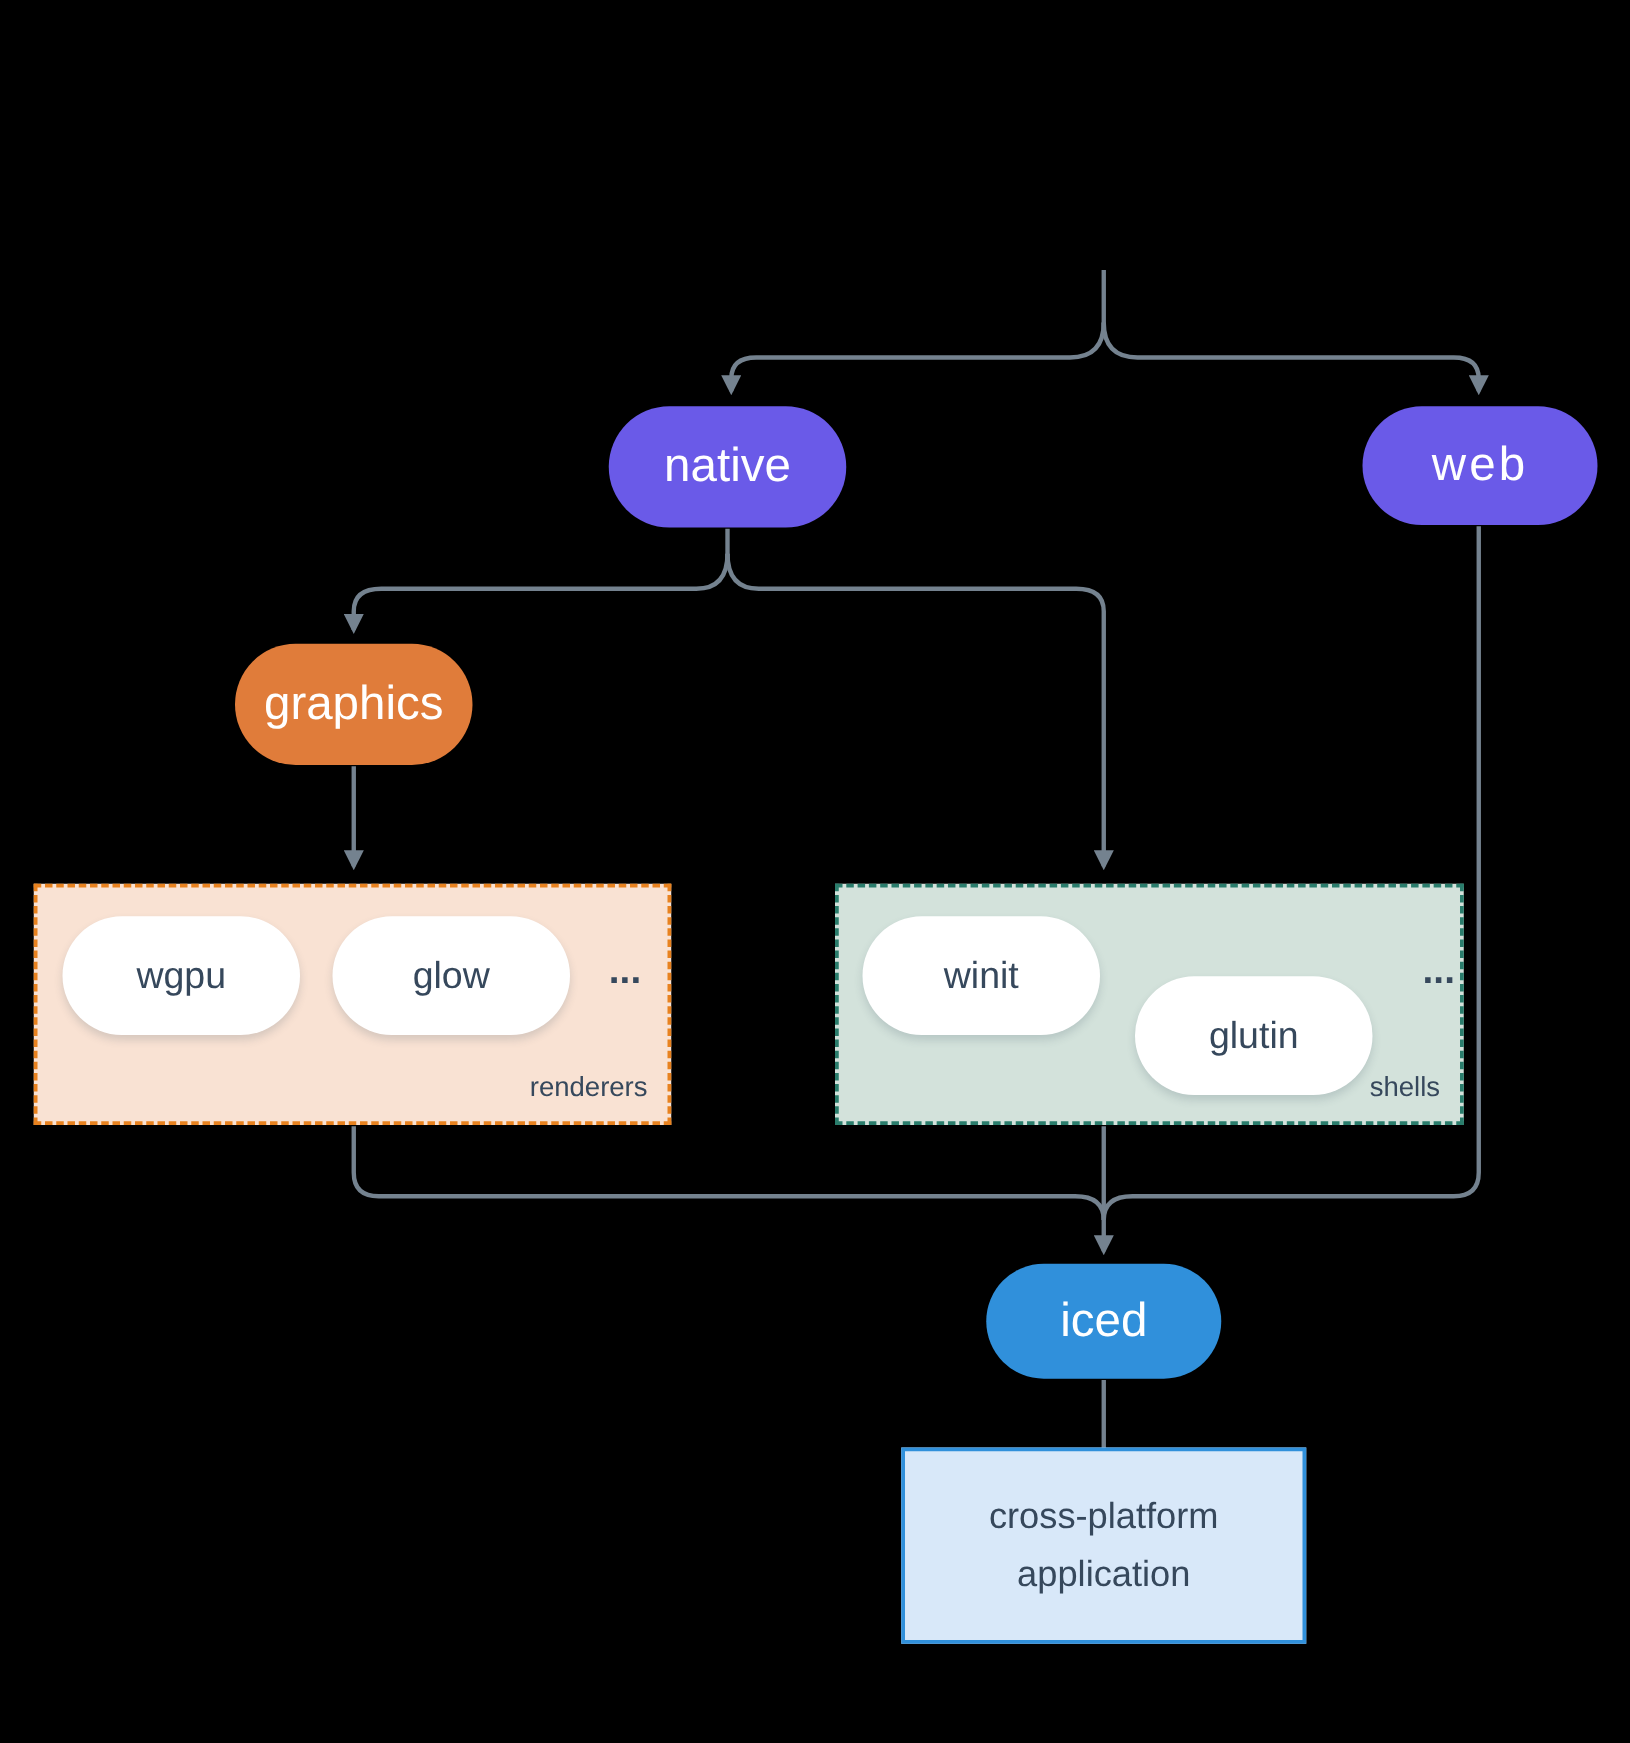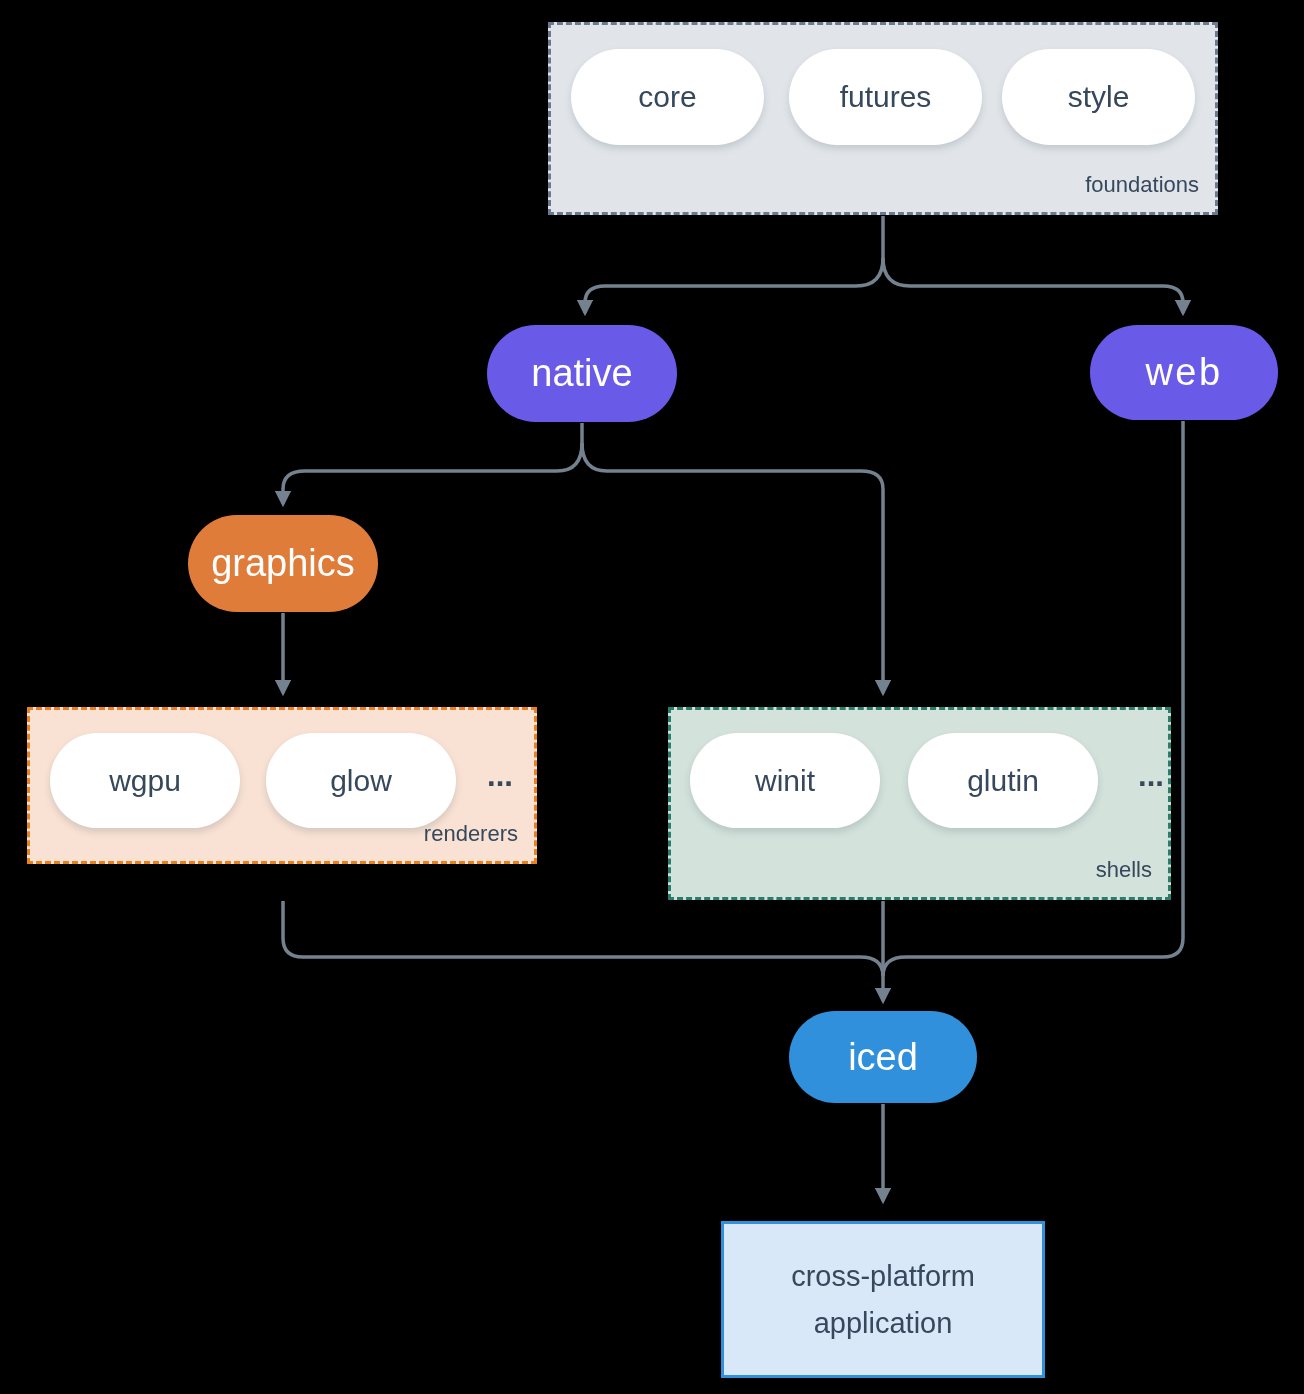--- a/index.html
+++ b/index.html
@@ -8,60 +8,60 @@
     width:1304px;height:1394px;
     background:#000;
     font-family:"Liberation Sans","DejaVu Sans",sans-serif;
     overflow:hidden;
   }
   .connectors{position:absolute;left:0;top:0;width:1304px;height:1394px;}
 
   
   .group{position:absolute;border:3px dashed;box-sizing:border-box;}
   #g-foundations{left:548px;top:22px;width:670px;height:193px;background:#e1e5e9;border-color:#6b7a8f;}
-  #g-renderers{left:27px;top:707px;width:510px;height:157px;background:#f9e2d3;border-color:#e8821f;}
+  #g-renderers{left:27px;top:707px;width:510px;height:193px;background:#f9e2d3;border-color:#e8821f;}
   #g-shells{left:668px;top:707px;width:503px;height:193px;background:#d3e2db;border-color:#2a7d6c;}
   .group-label{
     position:absolute;right:16px;bottom:14px;
     font-size:22px;color:#36485c;
   }
 
   
   .pill{
     position:absolute;background:#ffffff;border-radius:48px;
     display:flex;align-items:center;justify-content:center;
     font-size:30px;color:#36485c;
     box-shadow:0 4px 7px rgba(55,75,95,0.18);
   }
   #g-foundations .pill{top:24px;width:193px;height:96px;}
   #p-core{left:20px;}  #p-futures{left:238px;}  #p-style{left:451px;}
   #g-renderers .pill, #g-shells .pill{top:23px;width:190px;height:95px;}
   #p-wgpu{left:20px;}  #p-glow{left:236px;}
-  #p-winit{left:19px;} #p-glutin{left:237px;}
+  #p-winit{left:19px;} #p-glutin{left:237px;margin-top:48px;}
   .ellipsis{
     position:absolute;top:48px;font-size:31px;font-weight:700;color:#36485c;
     width:44px;text-align:center;
   }
   #g-renderers .ellipsis{left:448px;}
   #g-shells .ellipsis{left:458px;}
 
   
   .node{
     position:absolute;border-radius:49px;
     display:flex;align-items:center;justify-content:center;
     font-size:38px;color:#ffffff;
   }
   #n-native{left:487px;top:325px;width:190px;height:97px;background:#6a5ae8;}
   #n-web{left:1090px;top:325px;width:188px;height:95px;background:#6a5ae8;letter-spacing:2.5px;}
   #n-graphics{left:188px;top:515px;width:190px;height:97px;background:#e07c3a;}
   #n-iced{left:789px;top:1011px;width:188px;height:92px;background:#3090db;}
 
   
   #n-app{
-    position:absolute;left:721px;top:1221px;width:324px;height:157px;
+    position:absolute;left:721px;top:1158px;width:324px;height:157px;
     background:#d8e8f9;border:3px solid #3090db;box-sizing:border-box;
     display:flex;flex-direction:column;align-items:center;justify-content:center;
     font-size:29px;color:#36485c;line-height:47px;
   }
 </style>
 </head>
 <body>
 
 <div class="canvas">
 
@@ -84,26 +84,20 @@
       <path d="M 283 613 L 283 693" marker-end="url(#arrow)"></path>
 
       <path d="M 283 901 L 283 938 Q 283 957 303 957 L 860 957 Q 883 957 883 976"></path>
       <path d="M 1183 421 L 1183 938 Q 1183 957 1163 957 L 906 957 Q 883 957 883 976"></path>
       <path d="M 883 901 L 883 1001" marker-end="url(#arrow)"></path>
 
       <path d="M 883 1104 L 883 1201" marker-end="url(#arrow)"></path>
     </g>
   </svg>
 
-  <div class="group" id="g-foundations">
-    <div class="pill" id="p-core">core</div>
-    <div class="pill" id="p-futures">futures</div>
-    <div class="pill" id="p-style">style</div>
-    <div class="group-label">foundations</div>
-  </div>
 
   <div class="node" id="n-native">native</div>
   <div class="node" id="n-graphics">graphics</div>
 
   <div class="node" id="n-web">web</div>
 
   <div class="group" id="g-renderers">
     <div class="pill" id="p-wgpu">wgpu</div>
     <div class="pill" id="p-glow">glow</div>
     <div class="ellipsis">...</div>

